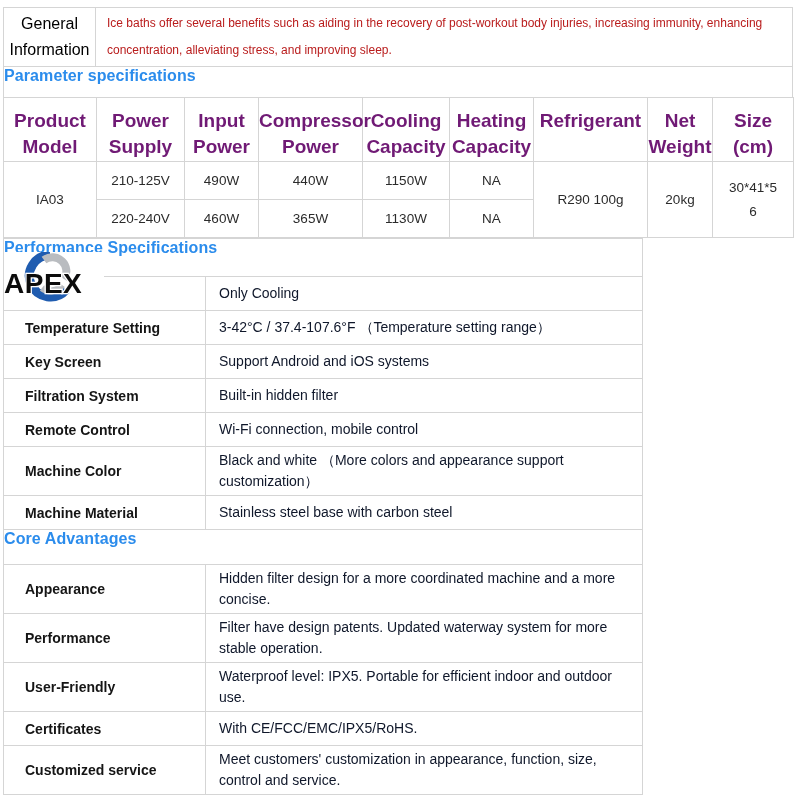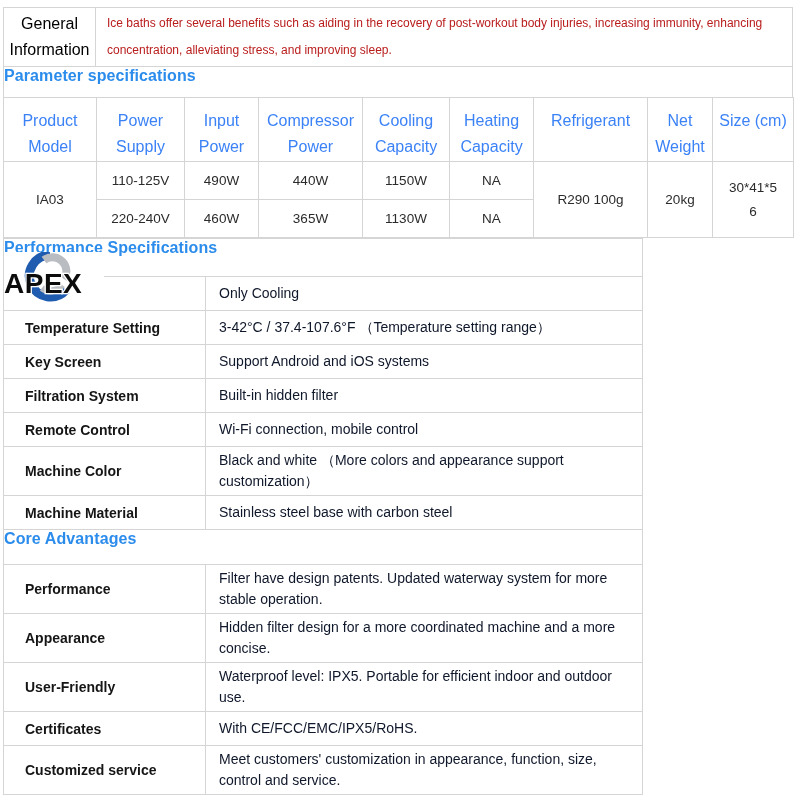--- a/index.html
+++ b/index.html
@@ -33,21 +33,21 @@
   
   .heading-row {
     width: 790px; border-left: 1px solid #d5d5d5; border-right: 1px solid #d5d5d5;
     display: flex; align-items: flex-start; padding-left: 0;
   }
   .heading-row.h-param { height: 30px; }
   .h-title { font-size: 16px; font-weight: 700; color: #2b8cec; letter-spacing: 0.1px; }
 
   
   .param th {
-    font-size: 16px; font-weight: 400; color: #3b82f6;
+    font-size: 19px; font-weight: 700; color: #701a75;
     vertical-align: top; padding-top: 10px; line-height: 26px;
     height: 64px; text-align: center;
   }
   .param td {
     font-size: 13.5px; color: #2b2b2b; text-align: center;
     vertical-align: middle; height: 38px; line-height: 24px;
   }
   .cell-size { padding: 0 14px; word-break: break-all; }
 
   
@@ -118,21 +118,21 @@
       <th>Input Power</th>
       <th>Compressor Power</th>
       <th>Cooling Capacity</th>
       <th>Heating Capacity</th>
       <th>Refrigerant</th>
       <th>Net Weight</th>
       <th>Size (cm)</th>
     </tr>
     <tr>
       <td rowspan="2">IA03</td>
-      <td>110-125V</td>
+      <td>210-125V</td>
       <td>490W</td>
       <td>440W</td>
       <td>1150W</td>
       <td>NA</td>
       <td rowspan="2">R290 100g</td>
       <td rowspan="2">20kg</td>
       <td rowspan="2" class="cell-size">30*41*56</td>
     </tr>
     <tr>
       <td>220-240V</td>
@@ -177,26 +177,26 @@
     <div class="kv">
       <div class="k">Machine Material</div>
       <div class="v">Stainless steel base with carbon steel</div>
     </div>
 
     <div class="heading-row h-core">
       <span class="h-title">Core Advantages</span>
     </div>
 
     <div class="kv">
+      <div class="k">Appearance</div>
+      <div class="v">Hidden filter design for a more coordinated machine and a more concise.</div>
+    </div>
+    <div class="kv">
       <div class="k">Performance</div>
       <div class="v">Filter have design patents. Updated waterway system for more stable operation.</div>
-    </div>
-    <div class="kv">
-      <div class="k">Appearance</div>
-      <div class="v">Hidden filter design for a more coordinated machine and a more concise.</div>
     </div>
     <div class="kv">
       <div class="k">User-Friendly</div>
       <div class="v">Waterproof level: IPX5. Portable for efficient indoor and outdoor use.</div>
     </div>
     <div class="kv">
       <div class="k">Certificates</div>
       <div class="v">With CE/FCC/EMC/IPX5/RoHS.</div>
     </div>
     <div class="kv">

